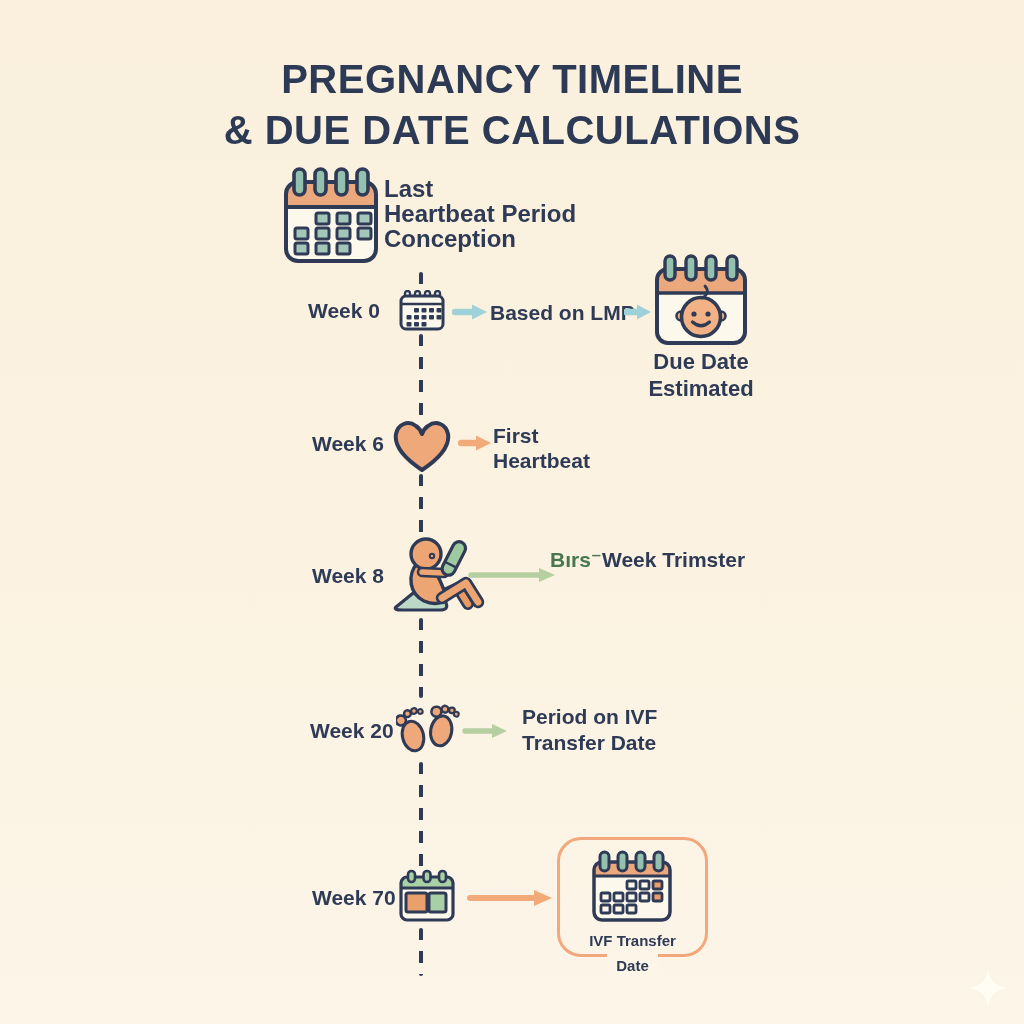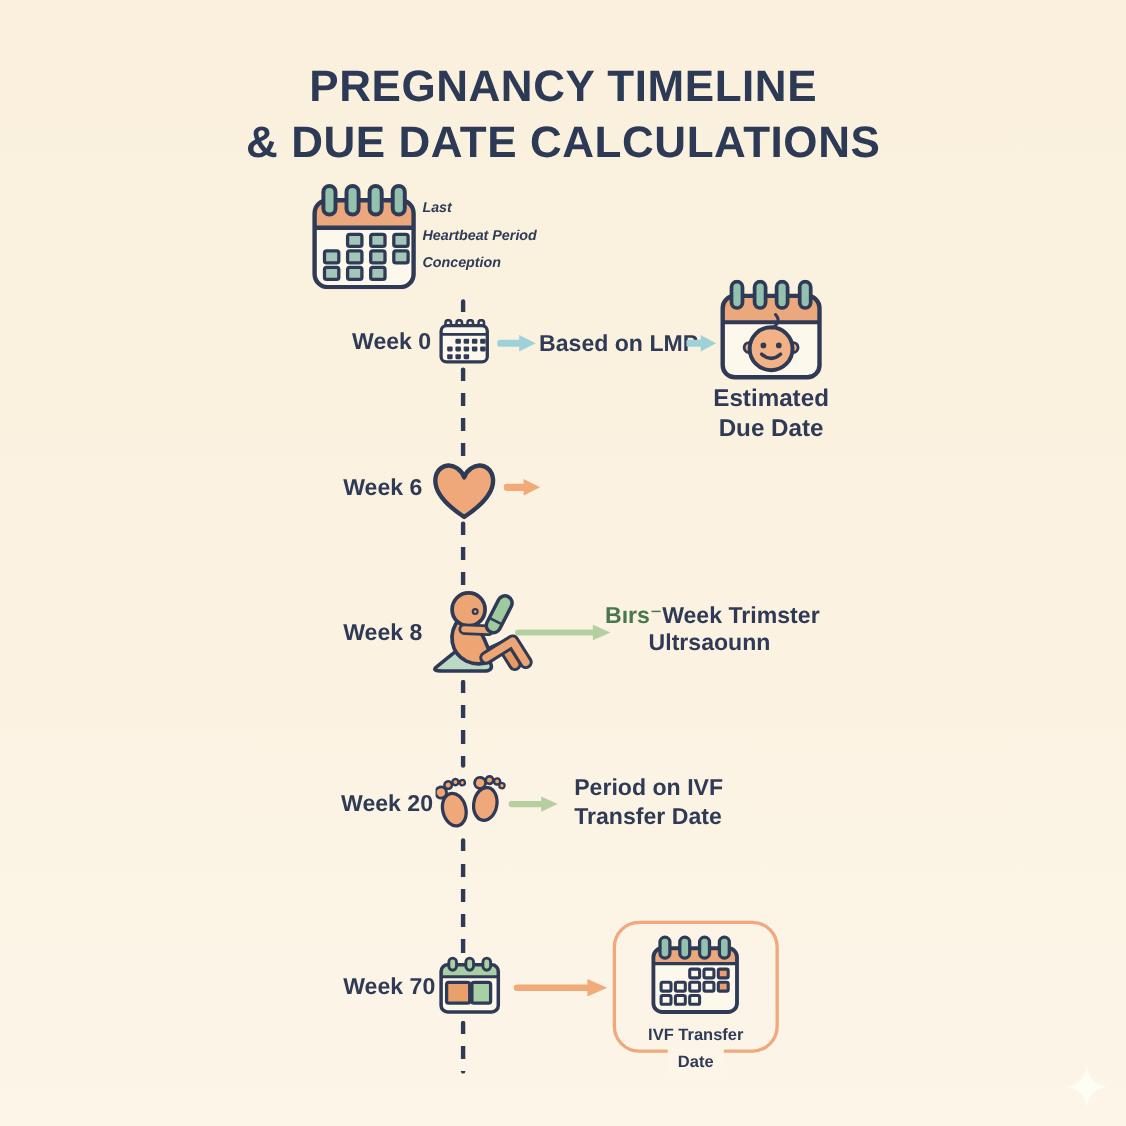--- a/index.html
+++ b/index.html
@@ -9,21 +9,21 @@
     font-family:"Liberation Sans","DejaVu Sans",sans-serif;
   }
   .abs{position:absolute;}
   .title{
     width:100%;text-align:center;color:#2c3a55;font-weight:700;
     font-size:40px;line-height:51px;letter-spacing:.5px;
   }
   .ink{color:#2f3b56;font-weight:700;}
   .lbl{font-size:21px;line-height:24px;white-space:nowrap;}
   .cap{font-size:21px;line-height:25px;white-space:nowrap;}
-  .legend{font-size:13px;line-height:25px;white-space:nowrap;font-style:italic;}
+  .legend{font-size:24px;line-height:25px;white-space:nowrap;}
   .due-lbl{font-size:22px;line-height:27px;text-align:center;}
   .green-word{color:#47784e;}
   .axis-seg{
     width:4px;border-radius:2px;
     background:repeating-linear-gradient(180deg,#2f3b56 0 12px,rgba(0,0,0,0) 12px 23px);
   }
   .ivf-card{
     width:151px;height:120px;border:3.5px solid #f0a87c;border-radius:24px;
     box-sizing:border-box;
   }
@@ -73,21 +73,21 @@
     <div>Conception</div>
   </div>
 
   <div class="abs axis-seg" style="left:419px;top:272px;height:18px;"></div>
   <div class="abs axis-seg" style="left:419px;top:334px;height:84px;"></div>
   <div class="abs axis-seg" style="left:419px;top:474px;height:62px;"></div>
   <div class="abs axis-seg" style="left:419px;top:618px;height:80px;"></div>
   <div class="abs axis-seg" style="left:419px;top:762px;height:106px;"></div>
   <div class="abs axis-seg" style="left:419px;top:928px;height:48px;"></div>
 
-  <div class="abs ink lbl" style="left:320px;top:299px;">Week 0</div>
+  <div class="abs ink lbl" style="left:308px;top:299px;">Week 0</div>
 
   <div class="abs" style="left:398px;top:290px;">
     <svg width="48" height="42" viewBox="0 0 48 42">
       <g fill="#fdf8ec" stroke="#2f3b56" stroke-width="2.4">
         <rect x="7" y="1" width="5" height="9" rx="2.5"></rect>
         <rect x="17" y="1" width="5" height="9" rx="2.5"></rect>
         <rect x="27" y="1" width="5" height="9" rx="2.5"></rect>
         <rect x="37" y="1" width="5" height="9" rx="2.5"></rect>
       </g>
       <rect x="3" y="6" width="42" height="33" rx="5" fill="#fdf8ec" stroke="#2f3b56" stroke-width="3"></rect>
@@ -140,39 +140,43 @@
       <circle cx="27" cy="62" r="4.5" fill="#f2b285" stroke="#2f3b56" stroke-width="2.6"></circle>
       <circle cx="67" cy="62" r="4.5" fill="#f2b285" stroke="#2f3b56" stroke-width="2.6"></circle>
       <circle cx="47" cy="63" r="19.5" fill="#f2b285" stroke="#2f3b56" stroke-width="3.6"></circle>
       <path d="M48 44 q9 -5 3 -12" fill="none" stroke="#2f3b56" stroke-width="2.8" stroke-linecap="round"></path>
       <circle cx="40" cy="60" r="2.6" fill="#2f3b56"></circle>
       <circle cx="54" cy="60" r="2.6" fill="#2f3b56"></circle>
       <path d="M38.5 68 Q47 75.5 55.5 68" fill="none" stroke="#2f3b56" stroke-width="3.2" stroke-linecap="round"></path>
     </svg>
   </div>
   <div class="abs ink due-lbl" style="left:596px;top:348px;width:210px;">
+    <div>Due Date</div>
     <div>Estimated</div>
-    <div>Due Date</div>
   </div>
 
   <div class="abs ink lbl" style="left:312px;top:432px;">Week 6</div>
 
   <div class="abs" style="left:392px;top:418px;">
     <svg width="60" height="56" viewBox="0 0 60 56">
       <path d="M30 52 C 12 40 2 28 4 16 C 6 6 16 2 24 8 C 27 10 29 13 30 16 C 31 13 33 10 36 8 C 44 2 54 6 56 16 C 58 28 48 40 30 52 Z" fill="#efa879" stroke="#2f3b56" stroke-width="4" stroke-linejoin="round"></path>
     </svg>
   </div>
 
   <div class="abs" style="left:458px;top:434px;">
     <svg width="34" height="18" viewBox="0 0 34 18">
       <line x1="3" y1="9" x2="19" y2="9" stroke="#f2aa79" stroke-width="6.5" stroke-linecap="round"></line>
       <polygon points="18,1.5 33,9 18,16.5" fill="#f2aa79"></polygon>
     </svg>
   </div>
 
+  <div class="abs ink cap" style="left:493px;top:423px;">
+    <div>First</div>
+    <div>Heartbeat</div>
+  </div>
 
   <div class="abs ink lbl" style="left:312px;top:564px;">Week 8</div>
 
   <div class="abs" style="left:386px;top:536px;">
     <svg width="108" height="80" viewBox="0 0 108 80">
       <path d="M10 71 L42 45 Q49 41 52 49 L60 67 Q63 74 54 74 L16 74 Q7 74 10 71 Z" fill="#bcd9c7" stroke="#2f3b56" stroke-width="3.2" stroke-linejoin="round"></path>
       <path d="M50 62 L72 52 L82 68" fill="none" stroke="#2f3b56" stroke-width="12" stroke-linecap="round" stroke-linejoin="round"></path>
       <path d="M50 62 L72 52 L82 68" fill="none" stroke="#e99a62" stroke-width="6.5" stroke-linecap="round" stroke-linejoin="round"></path>
       <path d="M32 26 C 20 40 24 58 38 65 C 47 69 56 68 61 63 C 57 49 50 36 44 27 Q 38 22 32 26 Z" fill="#eda573" stroke="#2f3b56" stroke-width="3.4" stroke-linejoin="round"></path>
       <path d="M56 62 L80 47 L92 66" fill="none" stroke="#2f3b56" stroke-width="12.5" stroke-linecap="round" stroke-linejoin="round"></path>
@@ -190,21 +194,20 @@
 
   <div class="abs" style="left:468px;top:566px;">
     <svg width="88" height="18" viewBox="0 0 88 18">
       <line x1="3" y1="9" x2="72" y2="9" stroke="#b6cfa0" stroke-width="5.5" stroke-linecap="round"></line>
       <polygon points="71,2 87,9 71,16" fill="#b6cfa0"></polygon>
     </svg>
   </div>
 
   <div class="abs ink cap" style="left:550px;top:547px;width:190px;text-align:center;">
     <div><span class="green-word">Bırs⁻</span><span>Week Trimster</span></div>
-    <div>Ultrsaounn</div>
   </div>
 
   <div class="abs ink lbl" style="left:310px;top:719px;">Week 20</div>
 
   <div class="abs" style="left:396px;top:698px;">
     <svg width="64" height="62" viewBox="0 0 64 62">
       <g transform="rotate(-14 17 38)">
         <circle cx="9" cy="20" r="5" fill="#eda573" stroke="#2f3b56" stroke-width="2.6"></circle>
         <circle cx="17" cy="15" r="3.4" fill="#eda573" stroke="#2f3b56" stroke-width="2.4"></circle>
         <circle cx="24" cy="14" r="2.8" fill="#eda573" stroke="#2f3b56" stroke-width="2.2"></circle>

